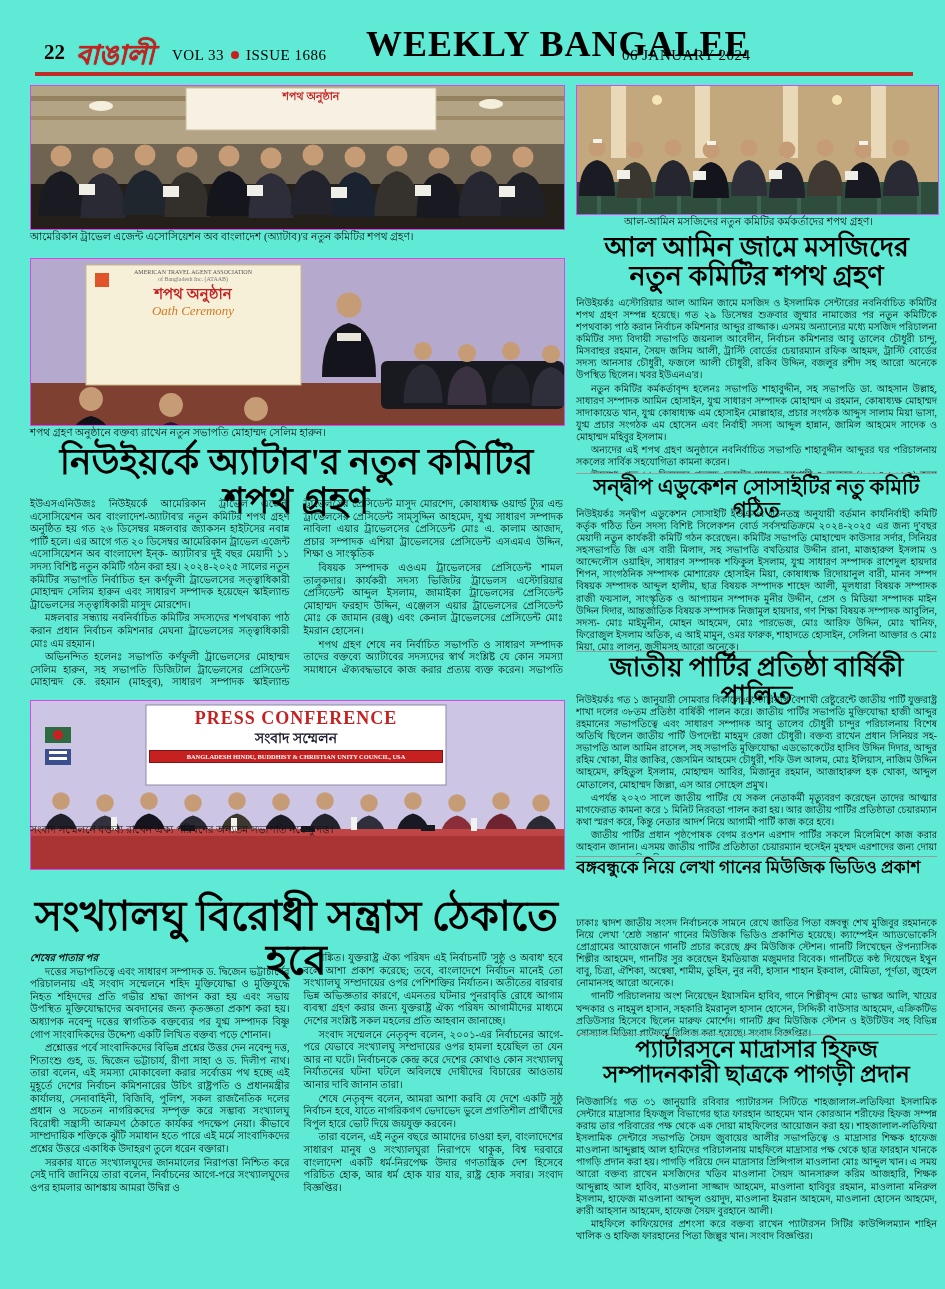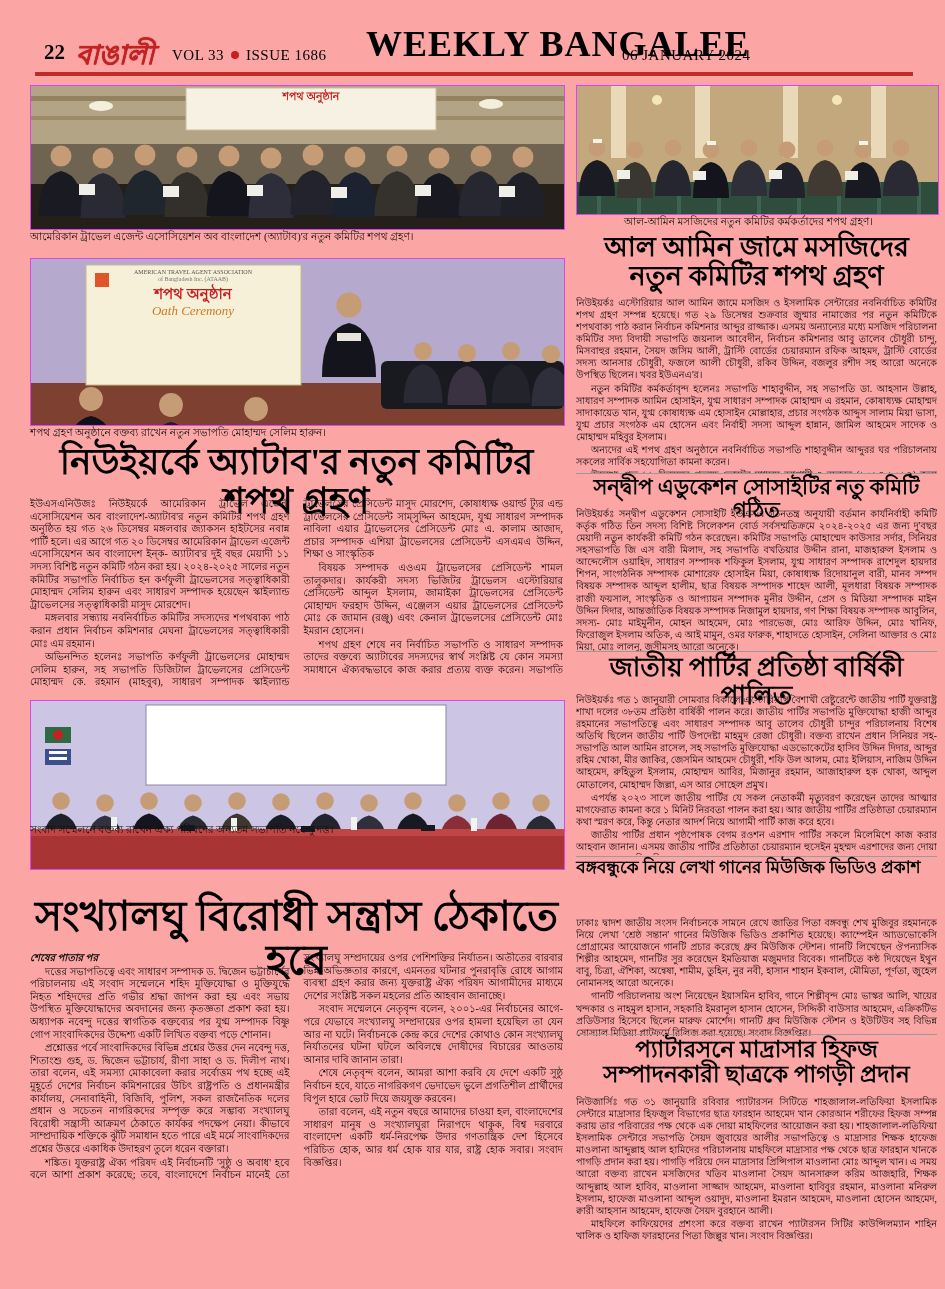--- a/index.html
+++ b/index.html
@@ -1,17 +1,17 @@
 <!DOCTYPE html>
 <html><head>
 <meta charset="utf-8">
 <title>Weekly Bangalee — page 22</title>
 <style>
   html,body{margin:0;padding:0;background:#ffffff;}
-  #page{position:relative;width:945px;height:1289px;background:#fca5a5;overflow:hidden;
+  #page{position:relative;width:945px;height:1289px;background:#5eead4;overflow:hidden;
         font-family:"Liberation Serif",serif;color:#000;}
   .abs{position:absolute;}
   
   .pagenum{left:44px;top:40px;font-size:21px;font-weight:bold;}
   .logo{left:76px;top:34px;color:#c62121;font-size:27px;font-weight:bold;font-style:italic;
         text-shadow:0 0 1px #8c1515;}
   .volissue{left:172px;top:47px;font-size:15px;letter-spacing:.5px;}
   .red-dot{display:inline-block;width:8px;height:8px;border-radius:50%;background:#c62121;margin:0 7px 1px 7px;}
   .masthead{left:366px;top:23px;font-size:36px;font-weight:bold;letter-spacing:1px;}
   .dateline{left:622px;top:47px;font-size:15px;letter-spacing:.5px;}
@@ -185,28 +185,34 @@
       <rect x="0" y="134" width="533" height="34" fill="#a93434"></rect>
       <rect x="0" y="128" width="533" height="7" fill="#c04646"></rect>
       <rect x="80" y="116" width="6" height="13" fill="#f2f2ee"></rect>
       <rect x="200" y="117" width="6" height="13" fill="#f2f2ee"></rect>
       <rect x="320" y="116" width="6" height="13" fill="#f2f2ee"></rect>
       <rect x="440" y="117" width="6" height="13" fill="#f2f2ee"></rect>
       <rect x="150" y="124" width="14" height="6" fill="#181820"></rect>
       <rect x="270" y="125" width="14" height="6" fill="#181820"></rect>
       <rect x="390" y="124" width="14" height="6" fill="#181820"></rect>
     </svg>
+    <div class="ovl b3">
+      <div class="en">PRESS CONFERENCE</div>
+      <div class="bn">সংবাদ সম্মেলন</div>
+      <div class="org">BANGLADESH HINDU, BUDDHIST &amp; CHRISTIAN UNITY COUNCIL, USA</div>
+    </div>
   </div>
   <div class="caption cap3">সংবাদ সম্মেলনে বক্তব্য রাখেন ঐক্য পরিষদের অন্যতম সভাপতি নবেন্দু দত্ত।</div>
 
   <div class="headline h-minority">সংখ্যালঘু বিরোধী সন্ত্রাস ঠেকাতে হবে</div>
   <div class="bodytext two-col bt-minority">
     <p class="continued">শেষের পাতার পর</p>
     <p>দত্তের সভাপতিত্বে এবং সাধারণ সম্পাদক ড. দ্বিজেন ভট্টাচার্যের পরিচালনায় এই সংবাদ সম্মেলনে শহিদ মুক্তিযোদ্ধা ও মুক্তিযুদ্ধে নিহত শহিদদের প্রতি গভীর শ্রদ্ধা জাপন করা হয় এবং সভায় উপস্থিত মুক্তিযোদ্ধাদের অবদানের জন্য কৃতজ্ঞতা প্রকাশ করা হয়। অধ্যাপক নবেন্দু দত্তের স্বাগতিক বক্তব্যের পর যুগ্ম সম্পাদক বিষ্ণু গোপ সাংবাদিকদের উদ্দেশ্য একটি লিখিত বক্তব্য পড়ে শোনান।</p>
     <p>প্রশ্নোত্তর পর্বে সাংবাদিকদের বিভিন্ন প্রশ্নের উত্তর দেন নবেন্দু দত্ত, শিতাংশু গুহ, ড. দ্বিজেন ভট্টাচার্য, রীণা সাহা ও ড. দিলীপ নাথ। তারা বলেন, এই সমস্যা মোকাবেলা করার সর্বোত্তম পথ হচ্ছে এই মুহূর্তে দেশের নির্বাচন কমিশনারের উচিৎ রাষ্ট্রপতি ও প্রধানমন্ত্রীর কার্যালয়, সেনাবাহিনী, বিজিবি, পুলিশ, সকল রাজনৈতিক দলের প্রধান ও সচেতন নাগরিকদের সম্পৃক্ত করে সম্ভাব্য সংখ্যালঘু বিরোধী সন্ত্রাসী আক্রমণ ঠেকাতে কার্যকর পদক্ষেপ নেয়া। কীভাবে সাম্প্রদায়িক শক্তিকে ঝুঁটি সমাধান হতে পারে এই মর্মে সাংবাদিকদের প্রশ্নের উত্তরে একাধিক উদাহরণ তুলে ধরেন বক্তারা।</p>
+    <p>সরকার যাতে সংখ্যালঘুদের জানমালের নিরাপত্তা নিশ্চিত করে সেই দাবি জানিয়ে তারা বলেন, নির্বাচনের আগে-পরে সংখ্যালঘুদের ওপর হামলার আশঙ্কায় আমরা উদ্বিগ্ন ও</p>
     <p>শঙ্কিত। যুক্তরাষ্ট্র ঐক্য পরিষদ এই নির্বাচনটি 'সুষ্ঠু ও অবাধ' হবে বলে আশা প্রকাশ করেছে; তবে, বাংলাদেশে নির্বাচন মানেই তো সংখ্যালঘু সম্প্রদায়ের ওপর পেশিশক্তির নির্যাতন। অতীতের বারবার ভিন্ন অভিজ্ঞতার কারণে, এমনতর ঘটনার পুনরাবৃত্তি রোধে আগাম ব্যবস্থা গ্রহণ করার জন্য যুক্তরাষ্ট্র ঐক্য পরিষদ আগামীদের মাধ্যমে দেশের সংশ্লিষ্ট সকল মহলের প্রতি আহবান জানাচ্ছে।</p>
     <p>সংবাদ সম্মেলনে নেতৃবৃন্দ বলেন, ২০০১-এর নির্বাচনের আগে-পরে যেভাবে সংখ্যালঘু সম্প্রদায়ের ওপর হামলা হয়েছিল তা যেন আর না ঘটে। নির্বাচনকে কেন্দ্র করে দেশের কোথাও কোন সংখ্যালঘু নির্যাতনের ঘটনা ঘটলে অবিলম্বে দোষীদের বিচারের আওতায় আনার দাবি জানান তারা।</p>
     <p>শেষে নেতৃবৃন্দ বলেন, আমরা আশা করবি যে দেশে একটি সুষ্ঠু নির্বাচন হবে, যাতে নাগরিকগণ ভেদাভেদ ভুলে প্রগতিশীল প্রার্থীদের বিপুল হারে ভোট দিয়ে জয়যুক্ত করবেন।</p>
     <p>তারা বলেন, এই নতুন বছরে আমাদের চাওয়া হল, বাংলাদেশের সাধারণ মানুষ ও সংখ্যালঘুরা নিরাপদে থাকুক, বিশ্ব দরবারে বাংলাদেশ একটি ধর্ম-নিরপেক্ষ উদার গণতান্ত্রিক দেশ হিসেবে পরিচিত হোক, আর ধর্ম হোক যার যার, রাষ্ট্র হোক সবার। সংবাদ বিজ্ঞপ্তির।</p>
   </div>
 
   <div class="photo ph4">
     <svg width="361" height="128">
       <rect x="0" y="0" width="361" height="128" fill="#c2a87c"></rect>
       <rect x="34" y="0" width="15" height="72" fill="#ead9b8"></rect>

